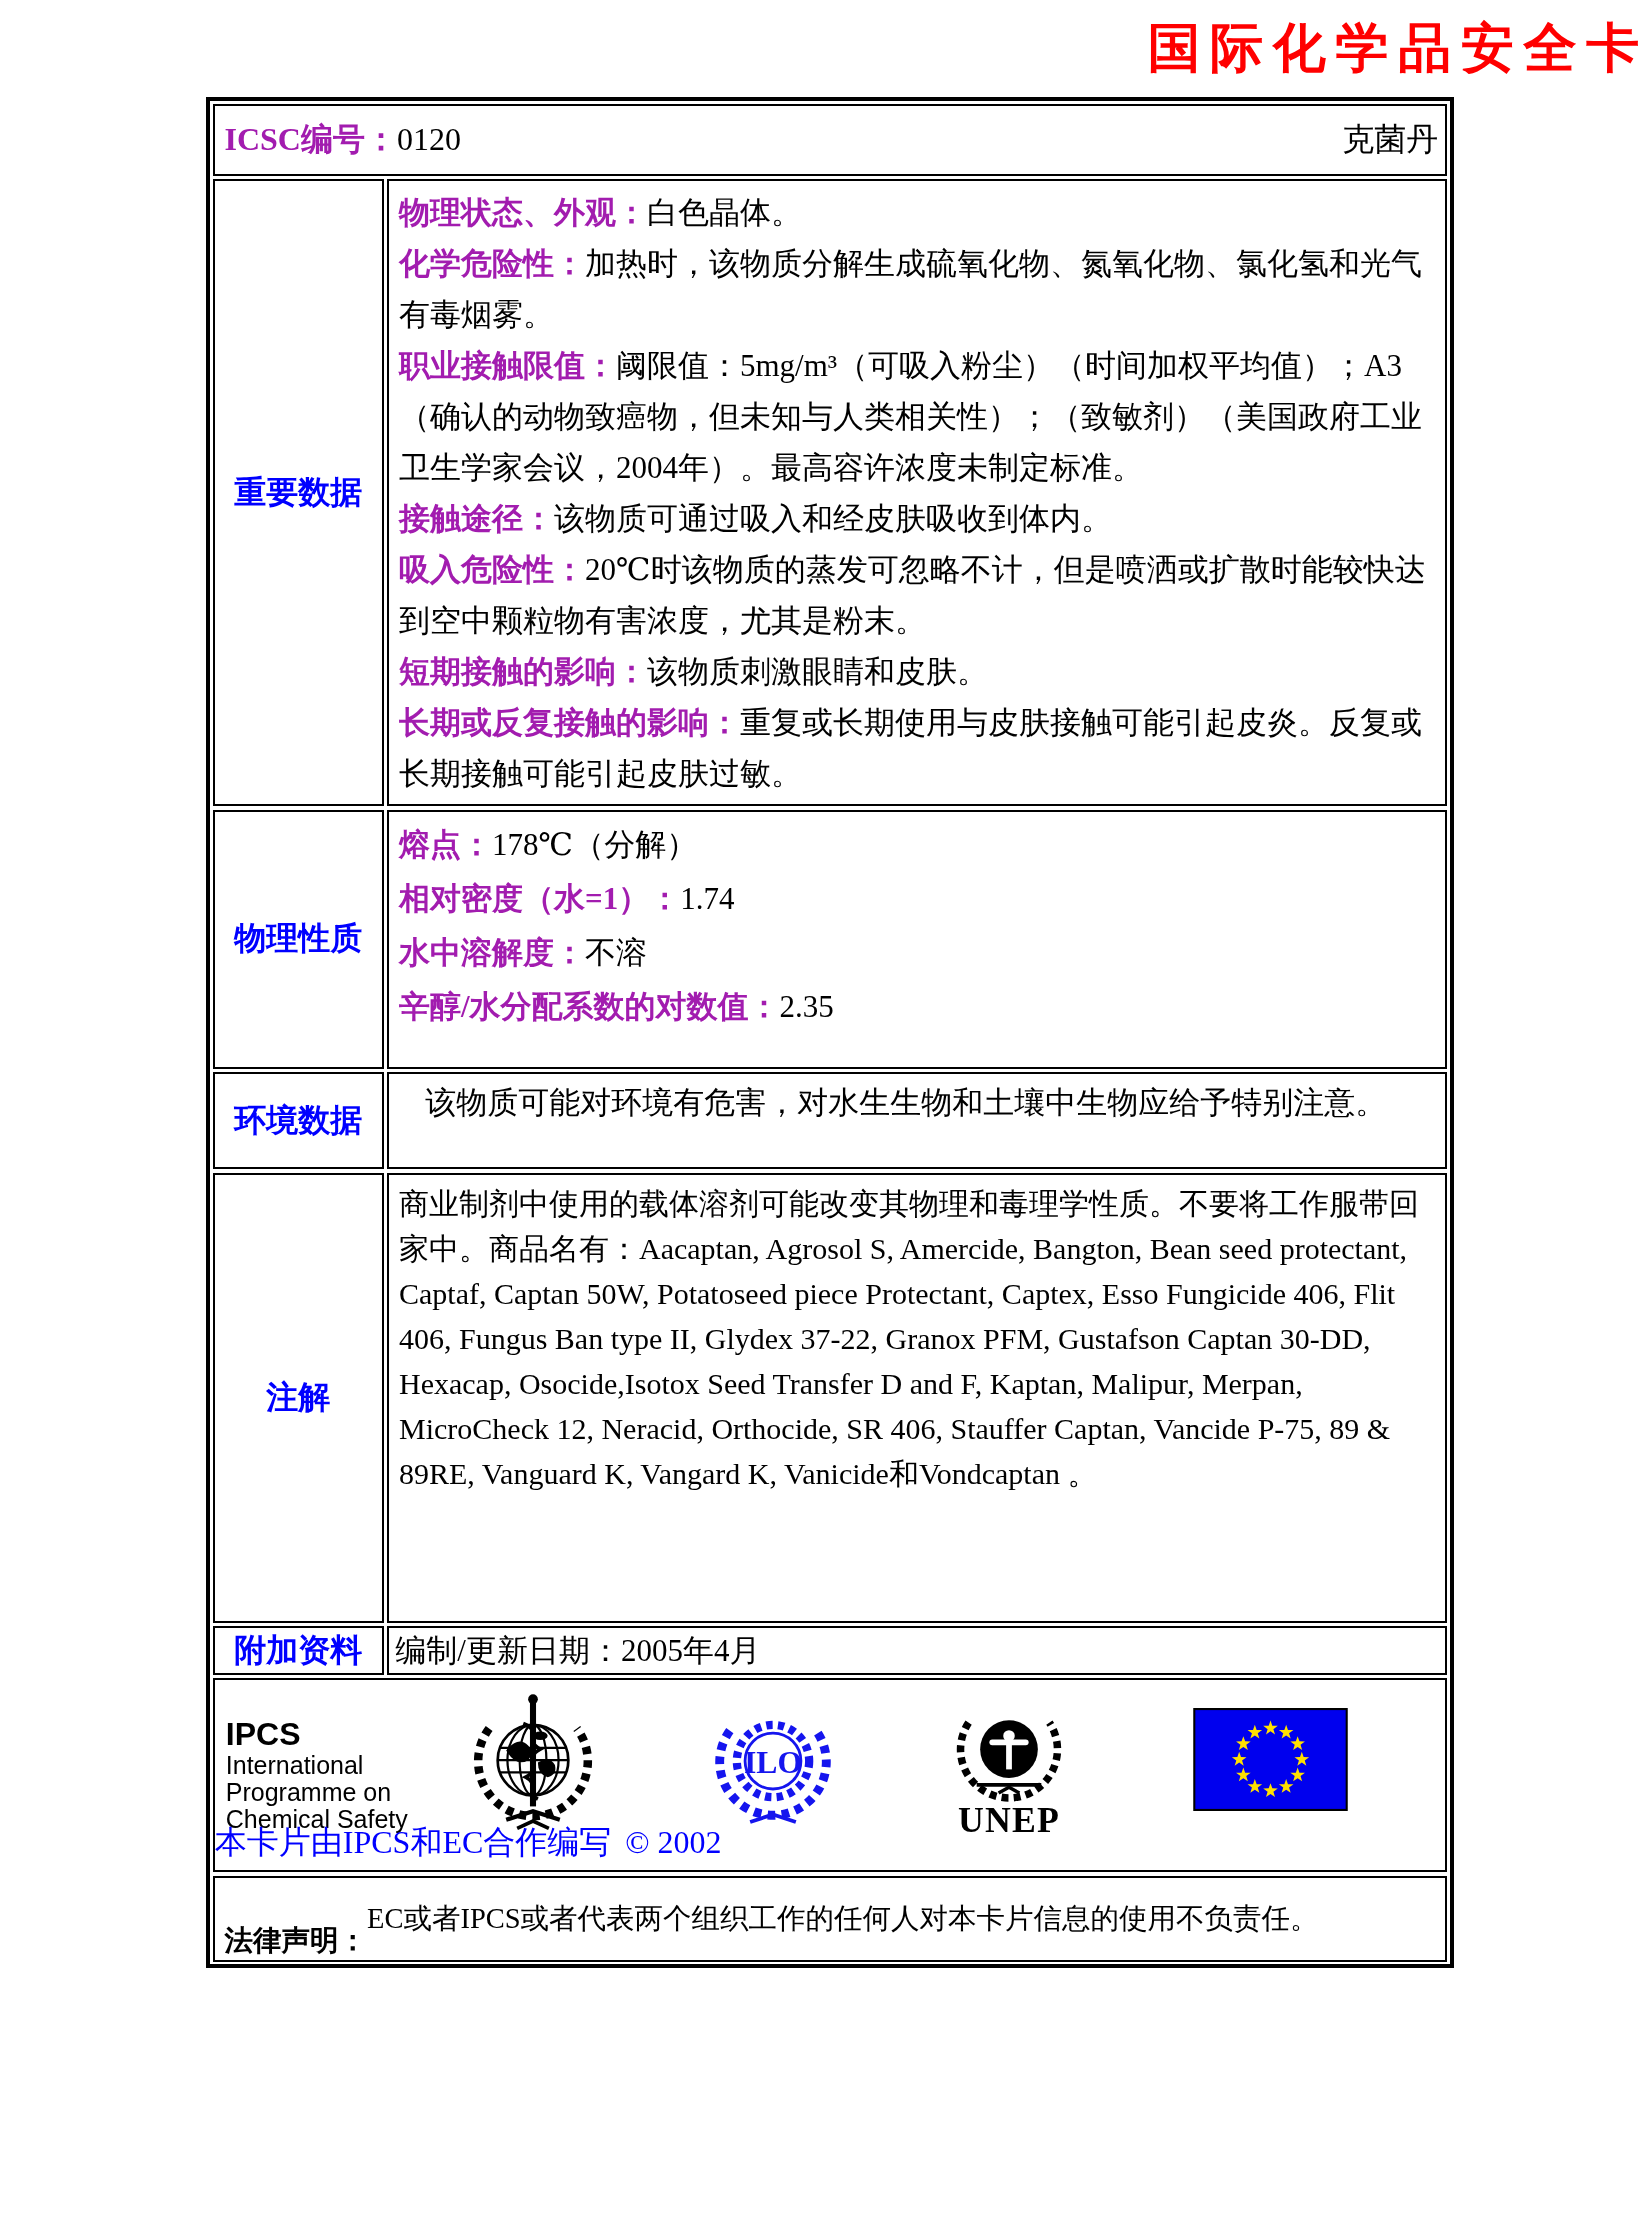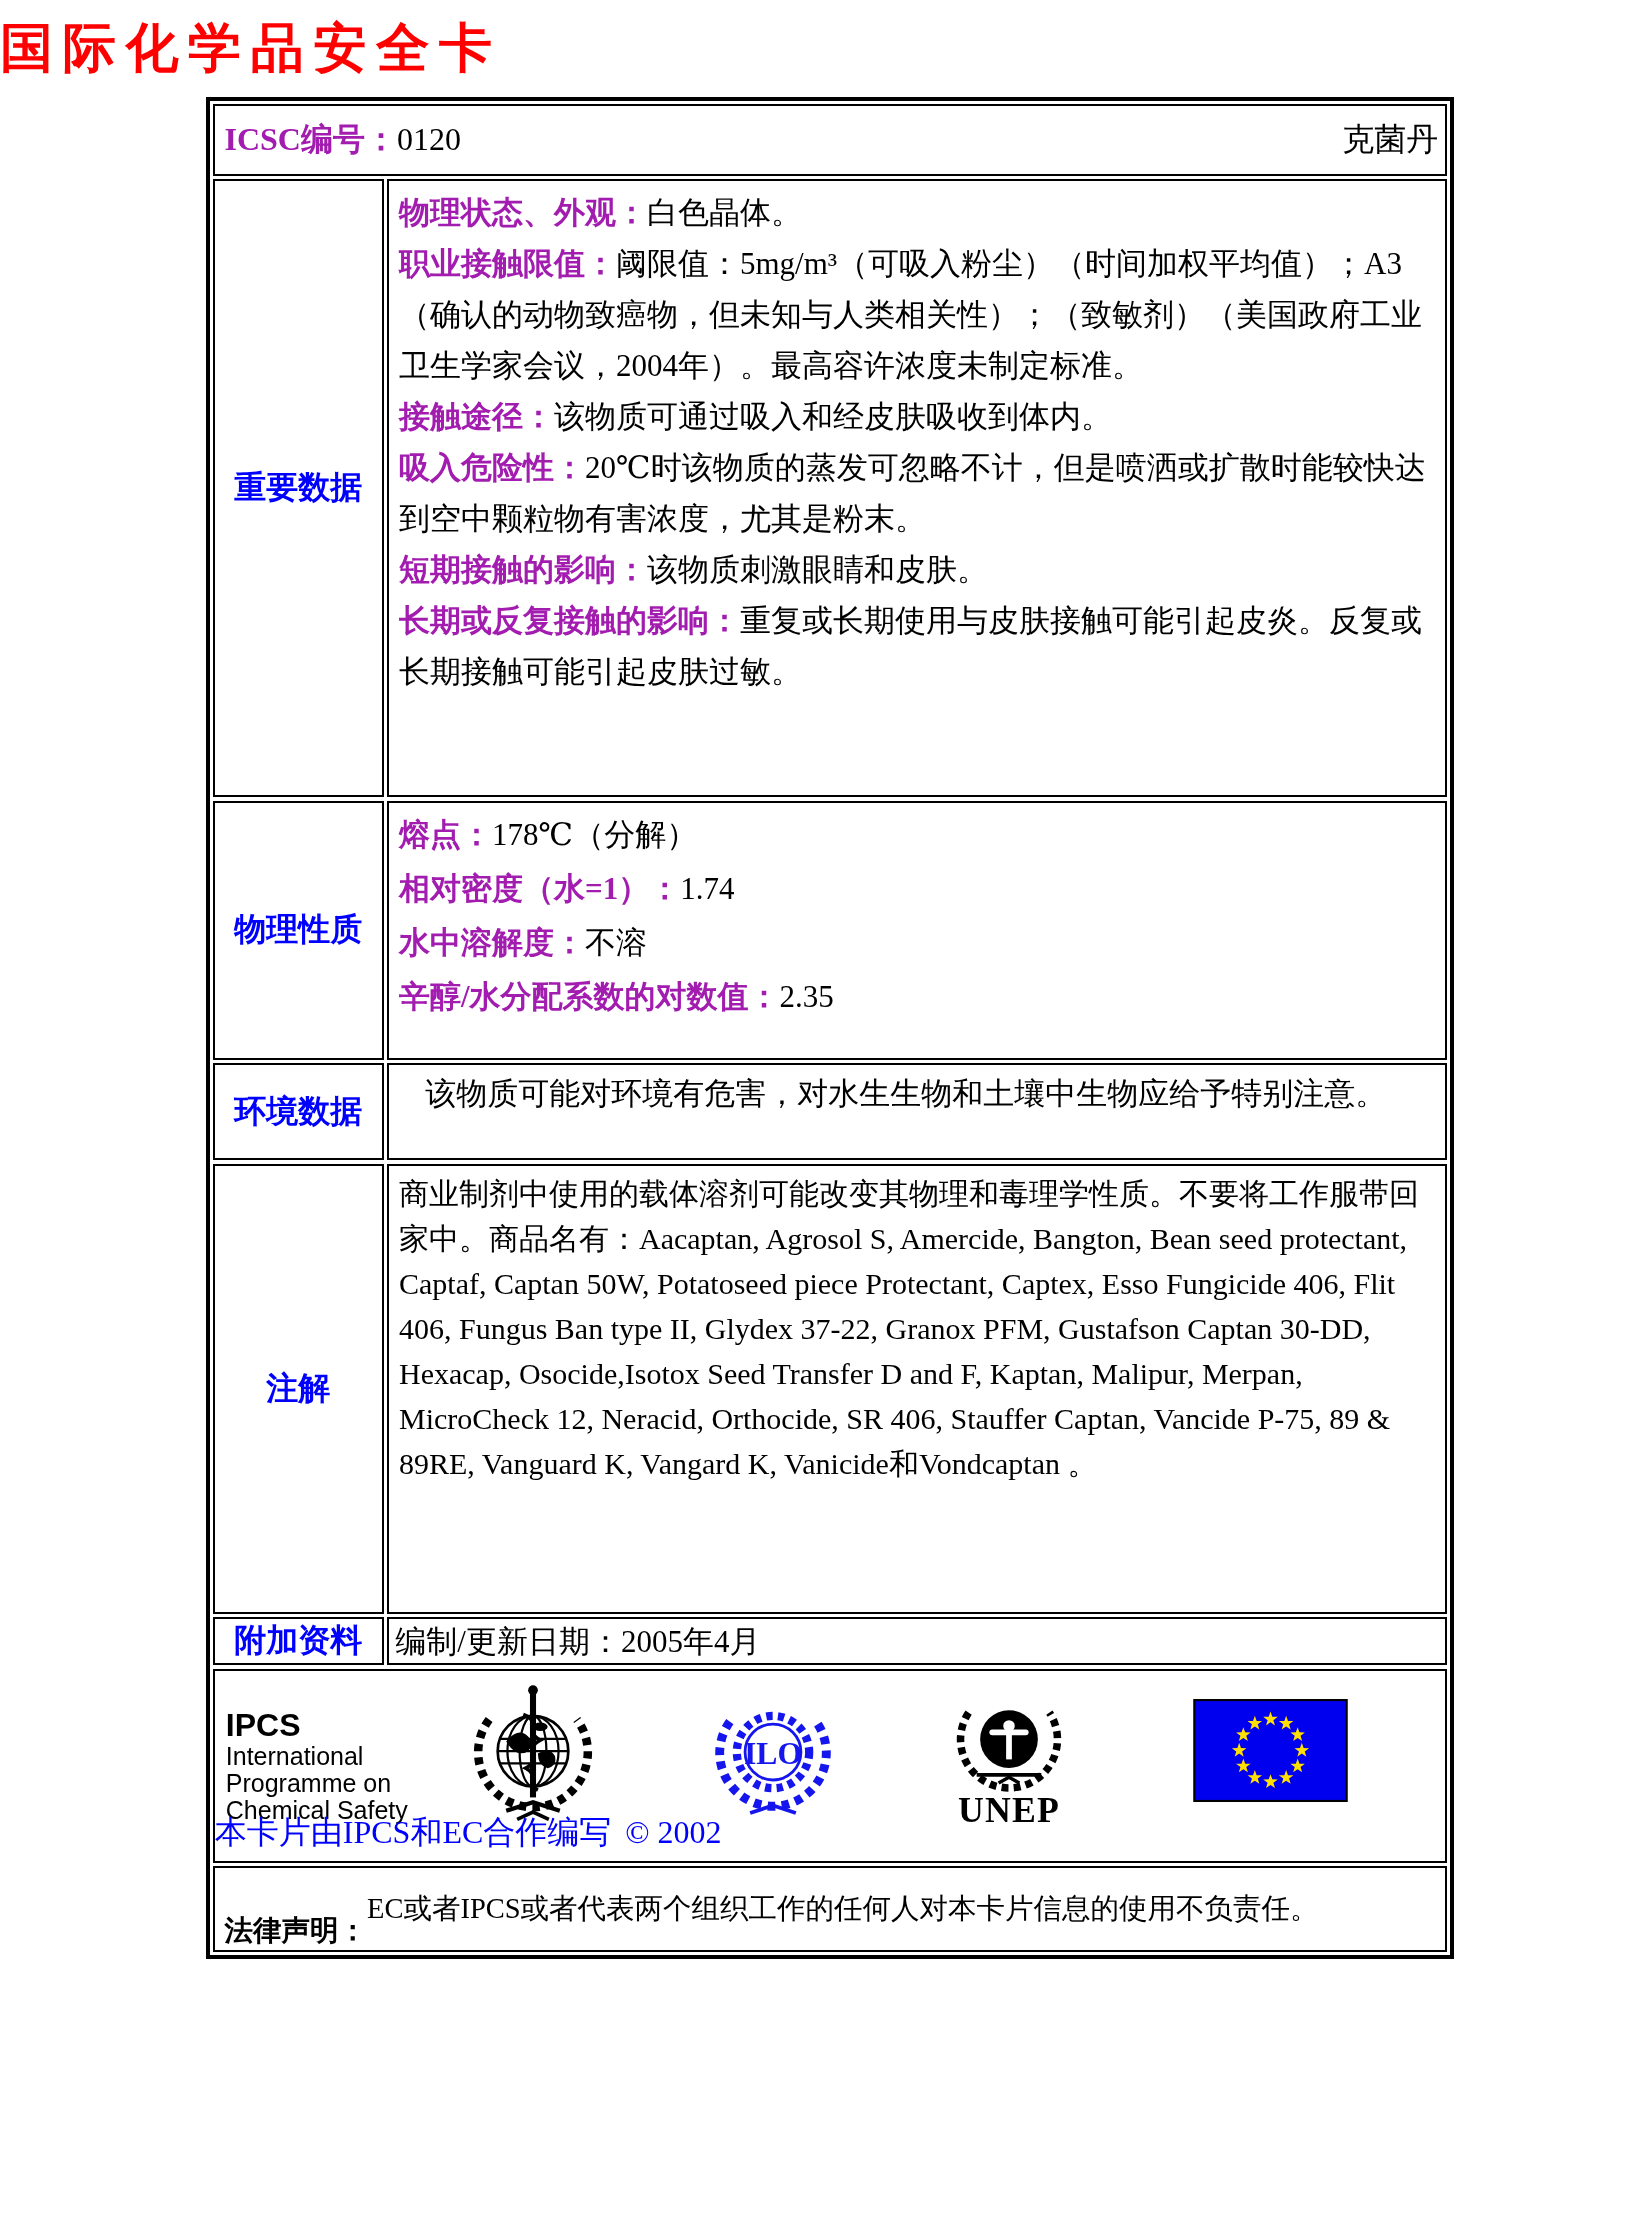--- a/index.html
+++ b/index.html
@@ -11,21 +11,21 @@
     font-family: "Liberation Serif", "DejaVu Serif", serif;
     position: relative;
     overflow: hidden;
   }
 
   
   .page-header {
     height: 96px;
     display: flex;
     align-items: center;
-    justify-content: flex-start;
+    justify-content: flex-end;
   }
   .page-title {
     color: #ff0000;
     font-size: 53px;
     font-weight: bold;
     letter-spacing: 9.7px;
     line-height: 1;
   }
 
   
@@ -136,20 +136,21 @@
         <span class="blue-label">ICSC编号：</span><span>0120</span>
       </span>
       <span>克菌丹</span>
     </div>
   </div>
 
   <div class="row">
     <div class="cell label-cell">重要数据</div>
     <div class="cell content-cell imp-cell">
       <p><span class="blue-label">物理状态、外观：</span><span>白色晶体。</span></p>
+      <p><span class="blue-label">化学危险性：</span><span>加热时，该物质分解生成硫氧化物、氮氧化物、氯化氢和光气有毒烟雾。</span></p>
       <p><span class="blue-label">职业接触限值：</span><span>阈限值：5mg/m³（可吸入粉尘）（时间加权平均值）；A3（确认的动物致癌物，但未知与人类相关性）；（致敏剂）（美国政府工业卫生学家会议，2004年）。最高容许浓度未制定标准。</span></p>
       <p><span class="blue-label">接触途径：</span><span>该物质可通过吸入和经皮肤吸收到体内。</span></p>
       <p><span class="blue-label">吸入危险性：</span><span>20℃时该物质的蒸发可忽略不计，但是喷洒或扩散时能较快达到空中颗粒物有害浓度，尤其是粉末。</span></p>
       <p><span class="blue-label">短期接触的影响：</span><span>该物质刺激眼睛和皮肤。</span></p>
       <p><span class="blue-label">长期或反复接触的影响：</span><span>重复或长期使用与皮肤接触可能引起皮炎。反复或长期接触可能引起皮肤过敏。</span></p>
     </div>
   </div>
 
   <div class="row">
     <div class="cell label-cell">物理性质</div>

